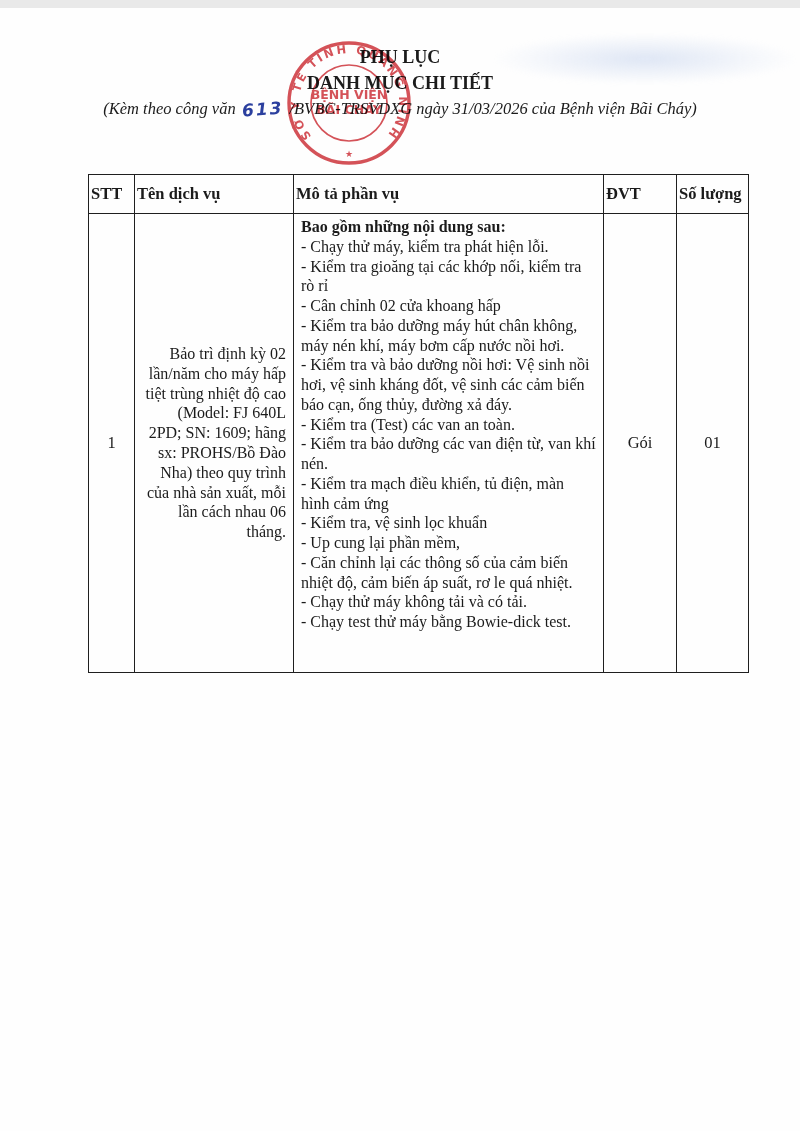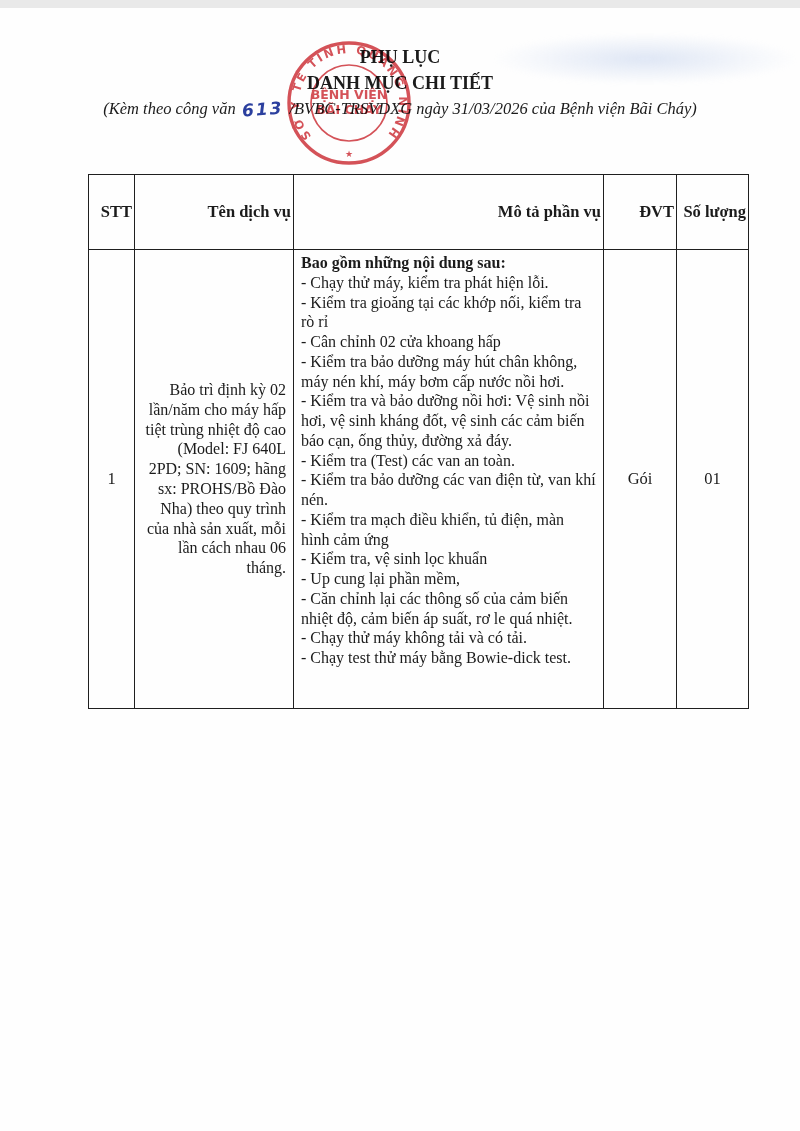--- a/index.html
+++ b/index.html
@@ -43,21 +43,21 @@
     opacity:0.88; mix-blend-mode:multiply; pointer-events:none;
   }
 
   table.doc-table {
     position:absolute; left:88px; top:166px; width:660px;
     border-collapse:collapse; table-layout:fixed;
   }
   .doc-table th, .doc-table td { border:1.6px solid #1f1f1f; }
   .doc-table th {
     font-size:16.5px; font-weight:bold; line-height:18px;
-    padding:19px 2px; height:36px; vertical-align:middle; text-align:right;
+    padding:1px 2px; height:36px; vertical-align:middle; text-align:left;
   }
   .cell-stt  { text-align:center; font-size:16.5px; vertical-align:middle; }
   .cell-name {
     font-size:16px; line-height:19.8px;
     padding:4px 7px; vertical-align:middle; text-align:right;
   }
   .cell-desc {
     font-size:16px; line-height:19.75px;
     padding:3px 7px; vertical-align:top; text-align:left;
   }

